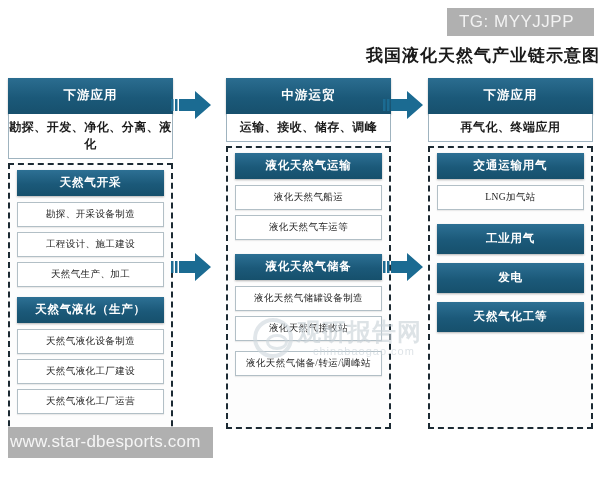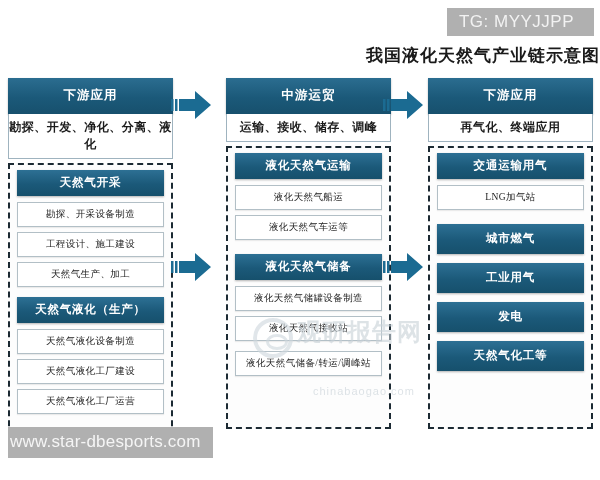--- a/index.html
+++ b/index.html
@@ -203,21 +203,20 @@
   }
   .cw-en {
     position: absolute;
     left: 60px;
     top: 33px;
     font-size: 11px;
     color: #c9d2d8;
     letter-spacing: 1px;
     font-family: "Liberation Sans", sans-serif;
     white-space: nowrap;
-    margin-top: 40px;
   }
 
   
   .bottom-watermark {
     position: absolute;
     left: 8px;
     bottom: 22px;
     background: #b0b0b0;
     color: #f5f5f5;
     font-family: "Liberation Sans", sans-serif;
@@ -280,21 +279,20 @@
     <div class="column col-2">
       <div class="col-header">下游应用</div>
       <div class="col-subheader">再气化、终端应用</div>
       <div class="dashed-box">
 
         <div class="group-title">交通运输用气</div>
         <div class="leaf-item">LNG加气站</div>
 
         <div class="spacer-md"></div>
 
-        <div class="solid-item">城市燃气</div>
         <div class="solid-item">工业用气</div>
         <div class="solid-item">发电</div>
         <div class="solid-item">天然气化工等</div>
       </div>
     </div>
   </div>
 
   <div class="arrow arrow-a1">
     <svg viewBox="0 0 42 34" preserveAspectRatio="none">
       <rect x="0" y="11" width="2.5" height="12" fill="#1b6b92"></rect>

